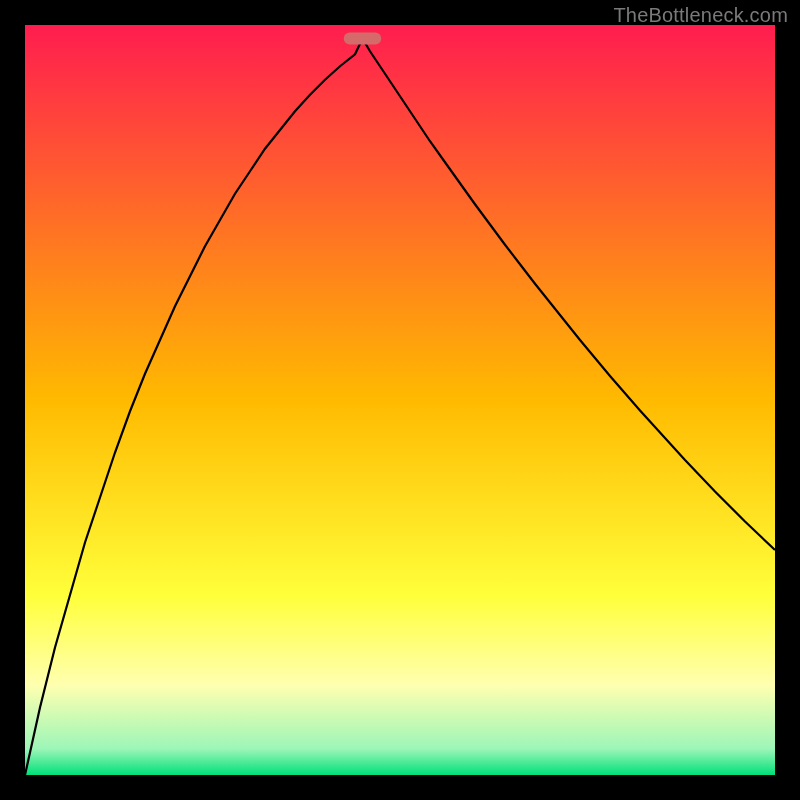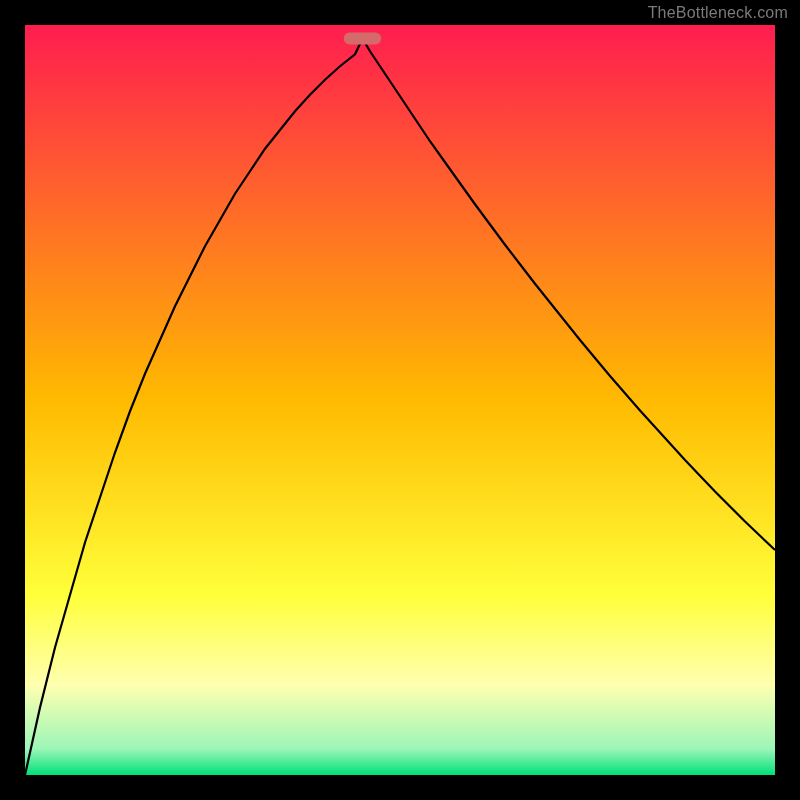--- a/index.html
+++ b/index.html
@@ -24,21 +24,21 @@
     left: 0;
     top: 0;
     width: 750px;
     height: 750px;
   }
   .watermark {
     position: absolute;
     top: 4px;
     right: 12px;
     color: #7a7a7a;
-    font-size: 16px;
+    font-size: 20px;
     font-weight: 500;
     letter-spacing: 0.2px;
     user-select: none;
   }
 </style>
 </head>
 <body>
 
 <div class="frame">
   <svg class="plot" viewBox="0 0 750 750" preserveAspectRatio="none">

